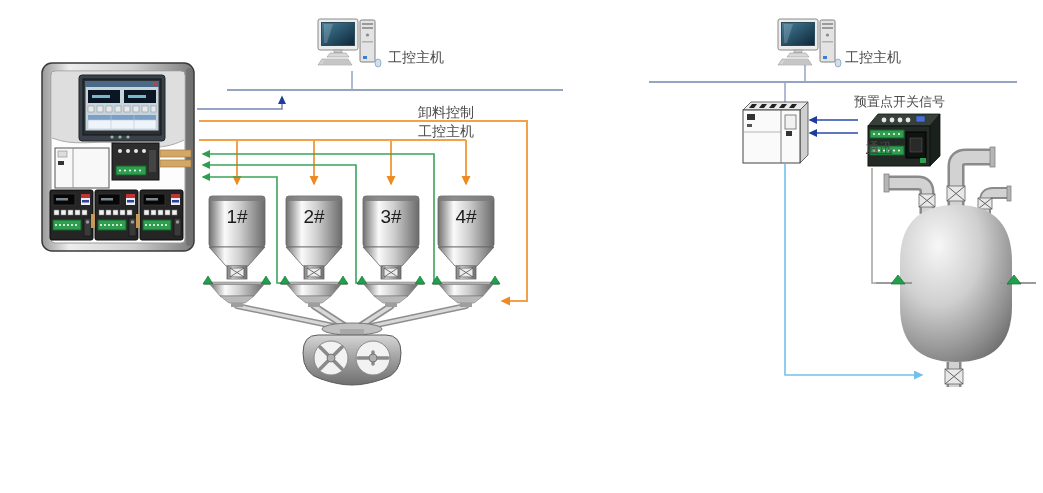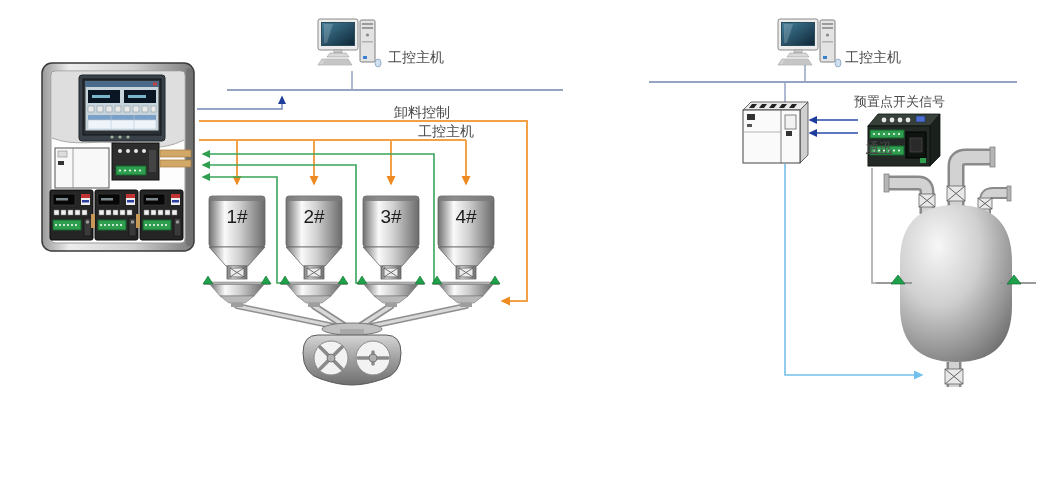--- a/index.html
+++ b/index.html
@@ -461,21 +461,21 @@
               <rect x="945" y="369" width="18" height="15" fill="#e8e8e8" stroke="#666" stroke-width="0.8"></rect>
               <line x1="945" y1="369" x2="963" y2="384" stroke="#555" stroke-width="0.9"></line>
               <line x1="963" y1="369" x2="945" y2="384" stroke="#555" stroke-width="0.9"></line>
             </g>
       </g>
     </g>
   </g>
 </svg>
 
 <div class="lbl" style="left:388px;top:49px;">工控主机</div>
-<div class="lbl" style="left:394px;top:104px;">卸料控制</div>
+<div class="lbl" style="left:418px;top:104px;">卸料控制</div>
 <div class="lbl" style="left:418px;top:123px;">工控主机</div>
 
 <div class="hopper-label" style="left:208px;top:206px;">1#</div>
 <div class="hopper-label" style="left:285px;top:206px;">2#</div>
 <div class="hopper-label" style="left:362px;top:206px;">3#</div>
 <div class="hopper-label" style="left:437px;top:206px;">4#</div>
 
 
 <div class="lbl" style="left:845px;top:49px;">工控主机</div>
 <div class="lbl small" style="left:806px;top:94px;">预置点开关信号</div>

